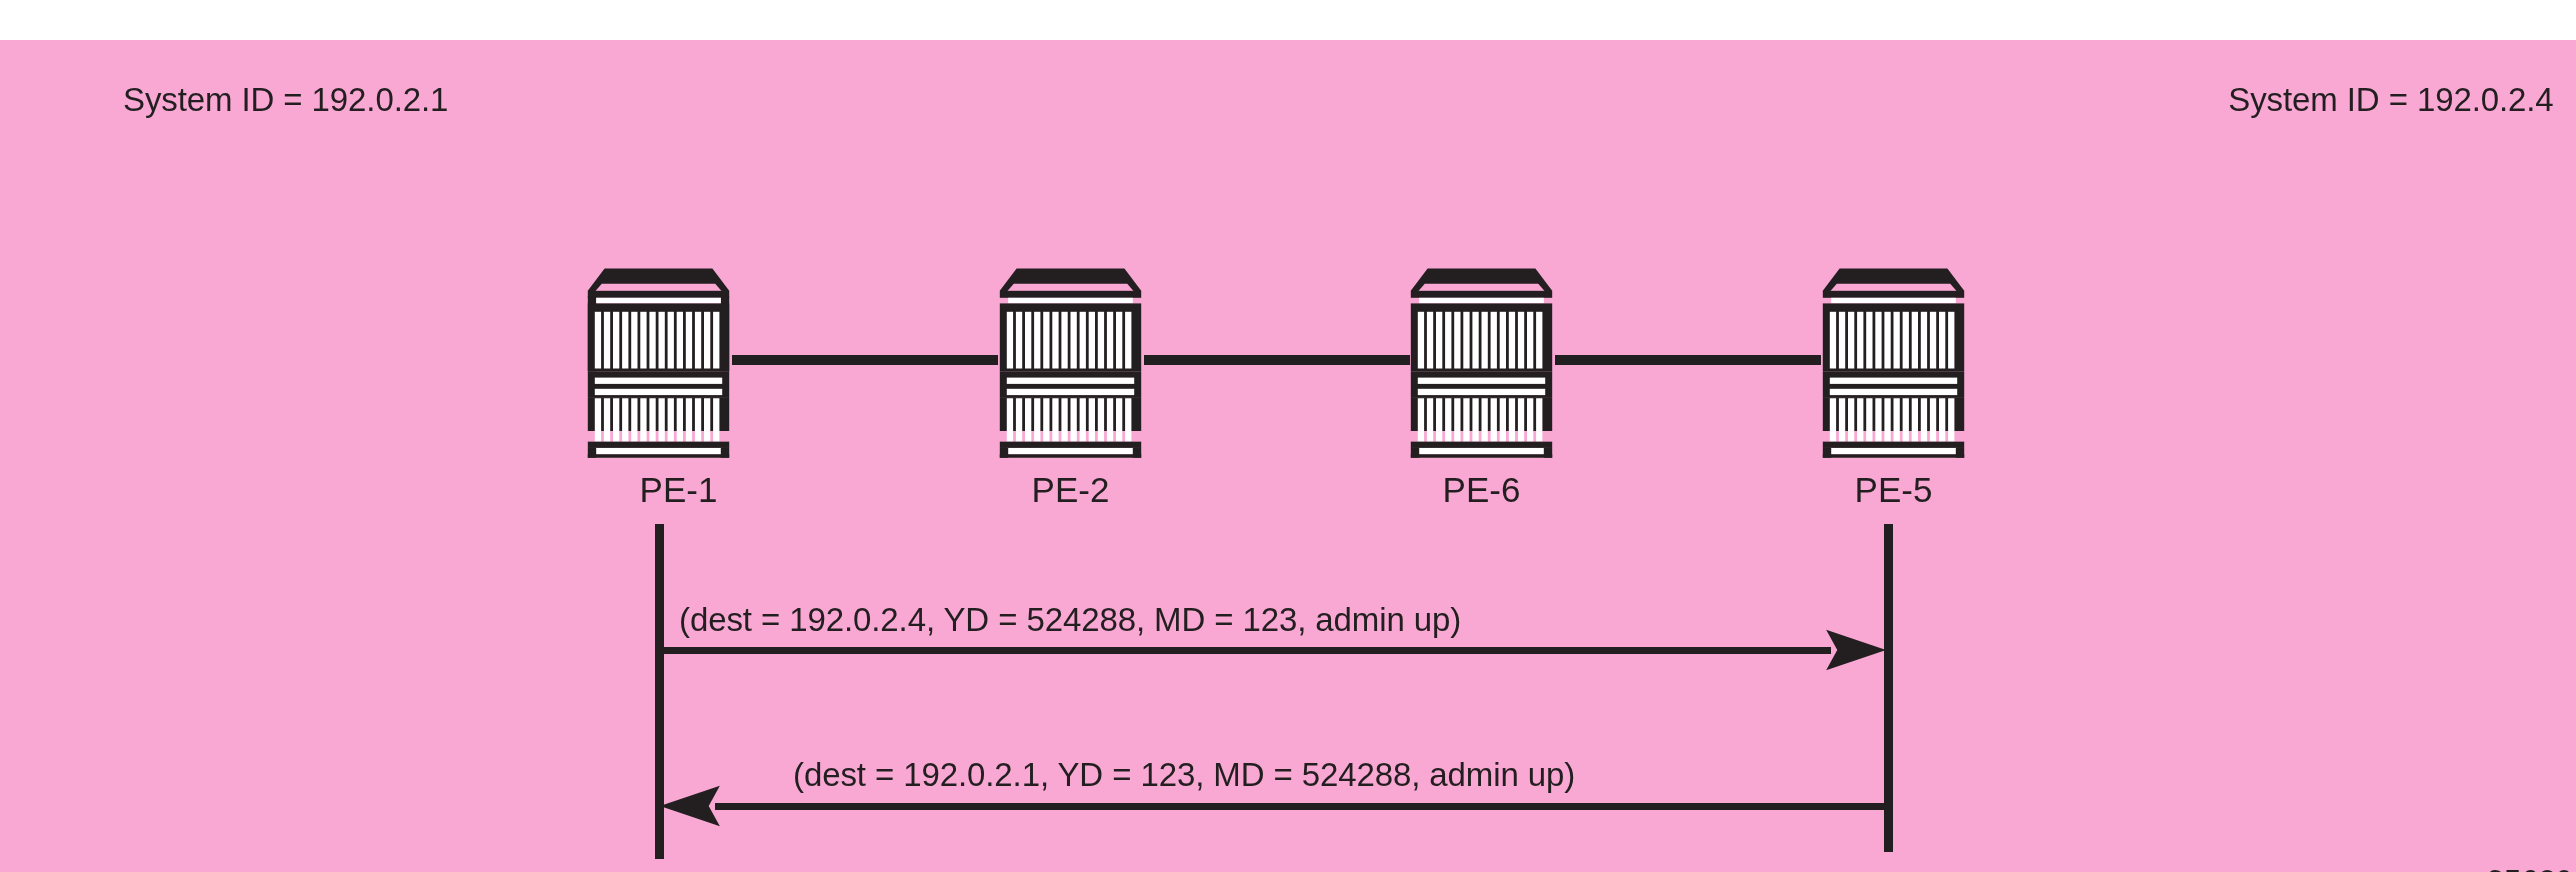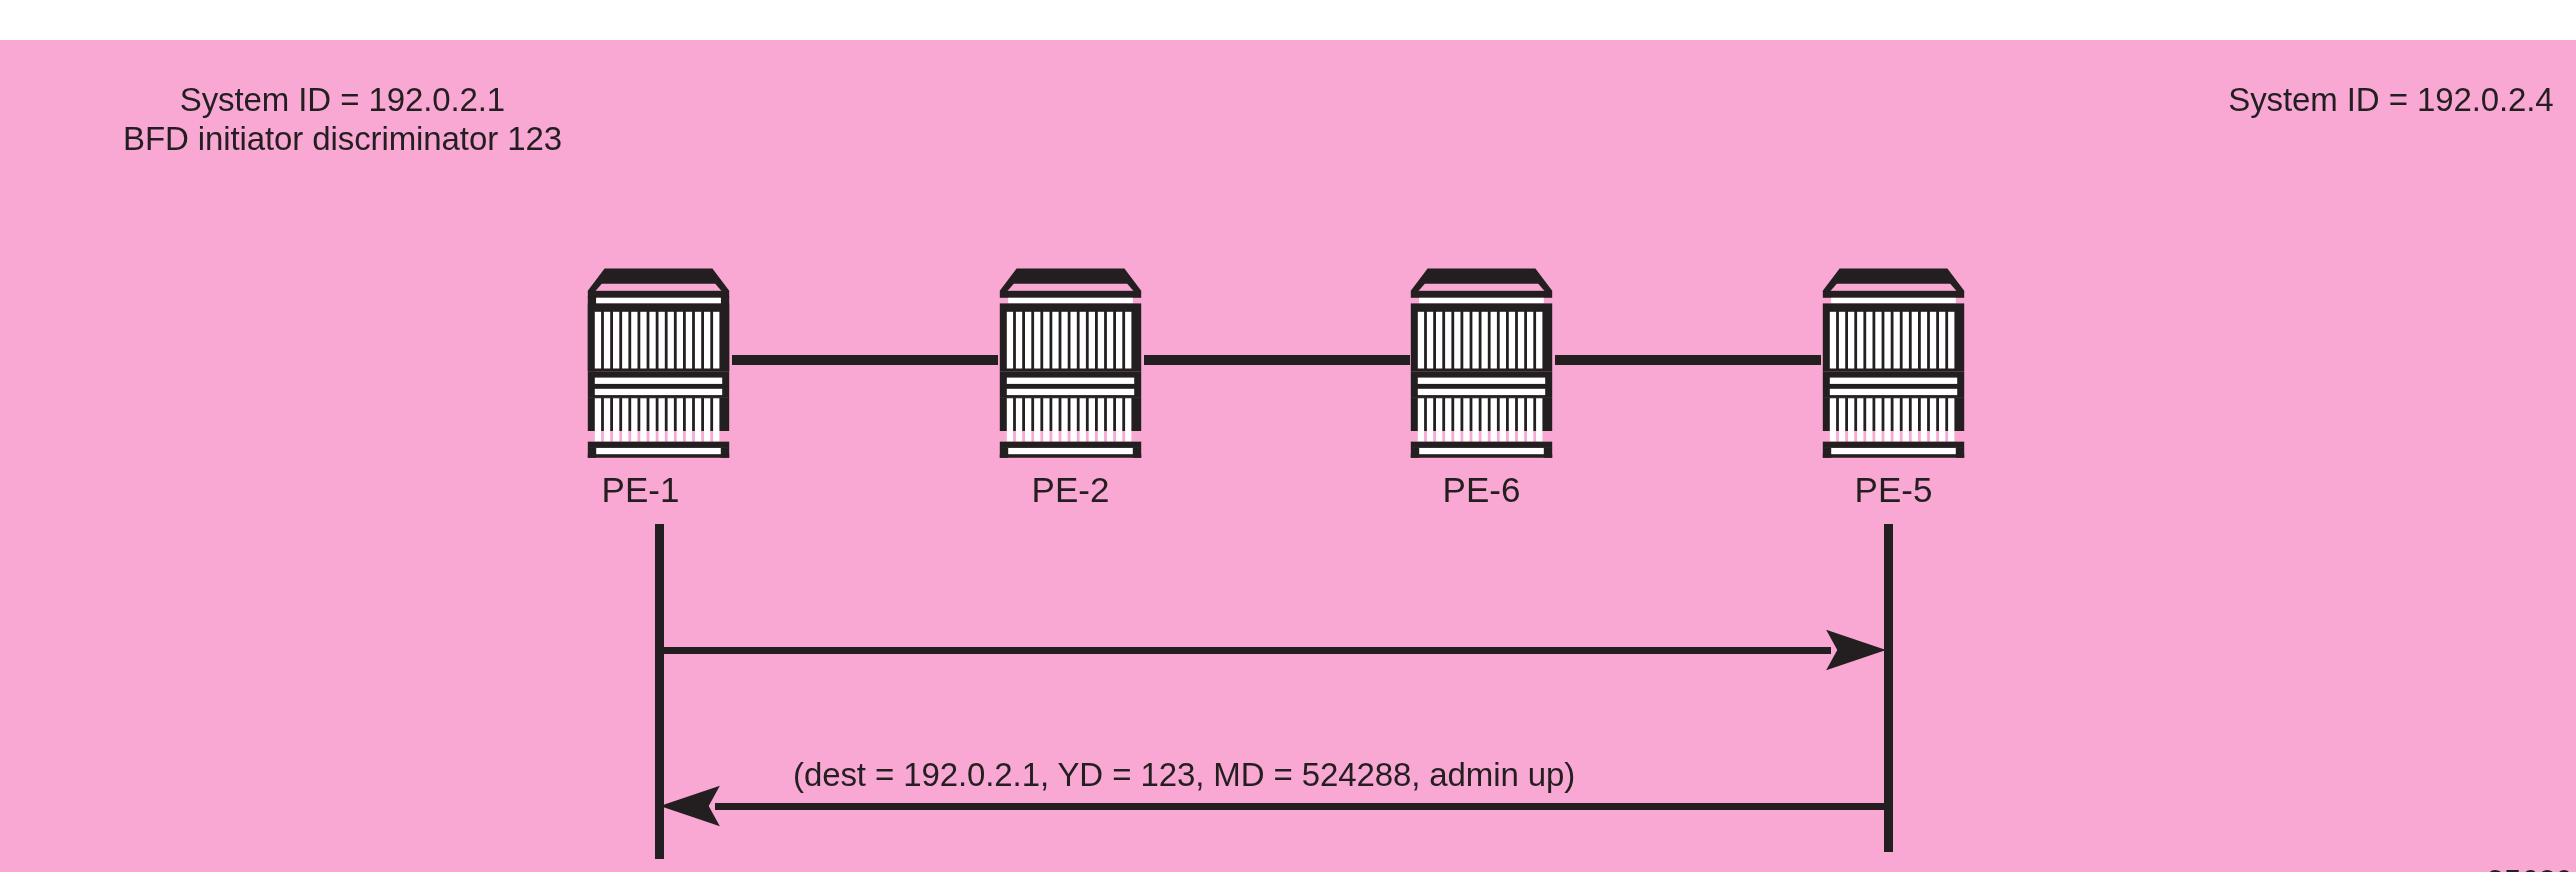--- a/index.html
+++ b/index.html
@@ -96,21 +96,20 @@
     white-space: nowrap;
   }
 </style>
 </head>
 <body>
 
 <div id="diagram-root">
 
   <div class="annotation annotation-left">
     <span class="line top">System ID = 192.0.2.1</span>
-    <span class="line">BFD initiator discriminator 123</span>
   </div>
 
   <div class="annotation annotation-right">
     <span class="line top">System ID = 192.0.2.4</span>
   </div>
 
   <div class="link" style="left:732px; top:315px; width:266px;"></div>
   <div class="link" style="left:1144px; top:315px; width:266px;"></div>
   <div class="link" style="left:1555px; top:315px; width:266px;"></div>
 
@@ -353,28 +352,29 @@
       <g fill="#231f20">
         <rect x="14" y="62" width="202" height="9"></rect>
         <rect x="24" y="71" width="182" height="9" fill="#ffffff"></rect>
         <rect x="14" y="71" width="12" height="14"></rect>
         <rect x="204" y="71" width="12" height="14"></rect>
         <rect x="14" y="80" width="202" height="5"></rect>
       </g>
     </svg>
   </div>
 
-  <div class="node-label" style="left:560px; top:430px;">PE-1</div>
+  <div class="node-label" style="left:598px; top:430px;">PE-1</div>
   <div class="node-label" style="left:990px; top:430px;text-align:center;">PE-2</div>
   <div class="node-label" style="left:1401px; top:430px;">PE-6</div>
   <div class="node-label" style="left:1813px; top:430px;">PE-5</div>
 
   <div class="lifeline" style="left:655px; top:484px; height:335px;"></div>
   <div class="lifeline" style="left:1884px; top:484px; height:328px;"></div>
 
+  <div class="msg-text" style="left:679px; top:561px;">(dest = 192.0.2.4, YD = 524288, MD = 123, admin up)</div>
   <div class="msg-line" style="left:659px; top:607px; width:1172px;"></div>
   <div class="msg-arrow" style="left:1826px; top:587px;">
     <svg width="63" height="46" viewBox="0 0 90 66" xmlns="http://www.w3.org/2000/svg">
       <polygon points="0,4 86,33 0,62 16,33" fill="#231f20"></polygon>
     </svg>
   </div>
 
   <div class="msg-text" style="left:793px; top:716px;">(dest = 192.0.2.1, YD = 123, MD = 524288, admin up)</div>
   <div class="msg-line" style="left:715px; top:763px; width:1172px;"></div>
   <div class="msg-arrow" style="left:657px; top:743px;">

